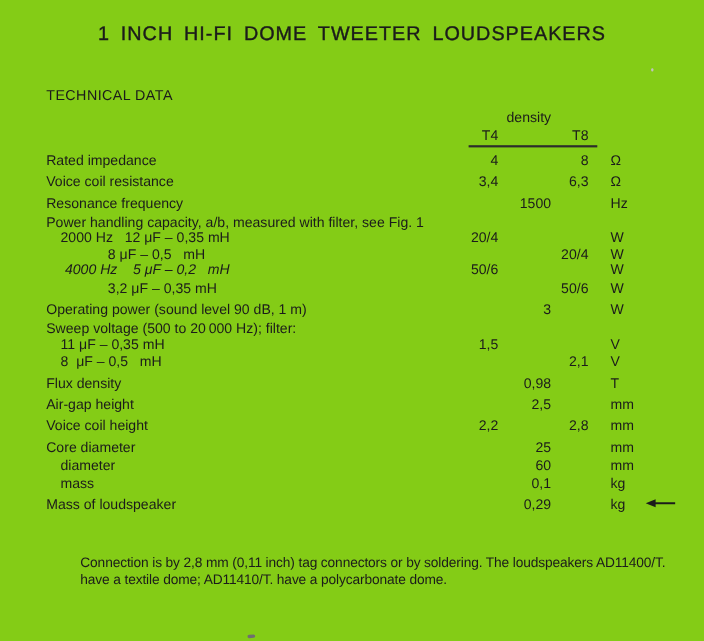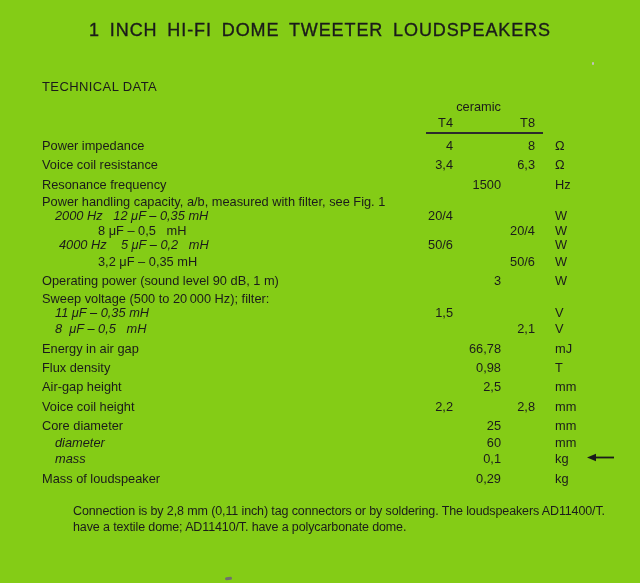--- a/index.html
+++ b/index.html
@@ -31,21 +31,21 @@
     grid-template-columns:380px 33px 48px 34px 63px;
     padding-left:42px;
     align-items:center;
     font-size:12.8px;
   }
   .cell{white-space:nowrap;}
   .c-label{text-align:left;}
   .c-t4,.c-mid,.c-t8{text-align:right;padding-right:2px;}
   .c-unit{text-align:left;padding-left:18px;}
   .ind-0{padding-left:0;}
-  .ind-1{padding-left:13px;font-style:italic;}
+  .ind-1{padding-left:13px;}
   .ind-2{padding-left:17px;font-style:italic;}
   .ind-3{padding-left:56px;}
   
   .r-main{height:19.4px;line-height:19.4px;}
   .r-group{height:15px;line-height:15px;}
   .r-sub{height:14.5px;line-height:14.5px;}
   .r-subgap{height:18.5px;line-height:18.5px;}
   
   .vheader-row{position:absolute;left:0;width:640px;height:14px;line-height:14px;}
   .vrow-version{top:100px;}
@@ -75,38 +75,38 @@
 
 <div id="page">
 
   <div class="title">1 INCH HI-FI DOME TWEETER LOUDSPEAKERS</div>
 
   <div class="section-heading">TECHNICAL DATA</div>
 
   <div class="trow vheader-row vrow-version">
     <span class="cell c-label"></span>
     <span class="cell c-t4"></span>
-    <span class="cell c-mid">ceramic</span>
+    <span class="cell c-mid">density</span>
     <span class="cell c-t8"></span>
     <span class="cell c-unit"></span>
   </div>
 
   <div class="trow vheader-row vrow-cols">
     <span class="cell c-label"></span>
     <span class="cell c-t4">T4</span>
     <span class="cell c-mid"></span>
     <span class="cell c-t8">T8</span>
     <span class="cell c-unit"></span>
   </div>
 
   <div class="col-underline"></div>
 
   <div class="tbody">
       <div class="trow r-main">
-        <span class="cell c-label ind-0">Power impedance</span>
+        <span class="cell c-label ind-0">Rated impedance</span>
         <span class="cell c-t4">4</span>
         <span class="cell c-mid"></span>
         <span class="cell c-t8">8</span>
         <span class="cell c-unit">Ω</span>
       </div>
       <div class="trow r-main">
         <span class="cell c-label ind-0">Voice coil resistance</span>
         <span class="cell c-t4">3,4</span>
         <span class="cell c-mid"></span>
         <span class="cell c-t8">6,3</span>
@@ -174,27 +174,20 @@
         <span class="cell c-mid"></span>
         <span class="cell c-t8"></span>
         <span class="cell c-unit">V</span>
       </div>
       <div class="trow r-subgap">
         <span class="cell c-label ind-1">8&nbsp;&nbsp;μF – 0,5&nbsp;&nbsp;&nbsp;mH</span>
         <span class="cell c-t4"></span>
         <span class="cell c-mid"></span>
         <span class="cell c-t8">2,1</span>
         <span class="cell c-unit">V</span>
-      </div>
-      <div class="trow r-main">
-        <span class="cell c-label ind-0">Energy in air gap</span>
-        <span class="cell c-t4"></span>
-        <span class="cell c-mid">66,78</span>
-        <span class="cell c-t8"></span>
-        <span class="cell c-unit">mJ</span>
       </div>
       <div class="trow r-main">
         <span class="cell c-label ind-0">Flux density</span>
         <span class="cell c-t4"></span>
         <span class="cell c-mid">0,98</span>
         <span class="cell c-t8"></span>
         <span class="cell c-unit">T</span>
       </div>
       <div class="trow r-main">
         <span class="cell c-label ind-0">Air-gap height</span>

